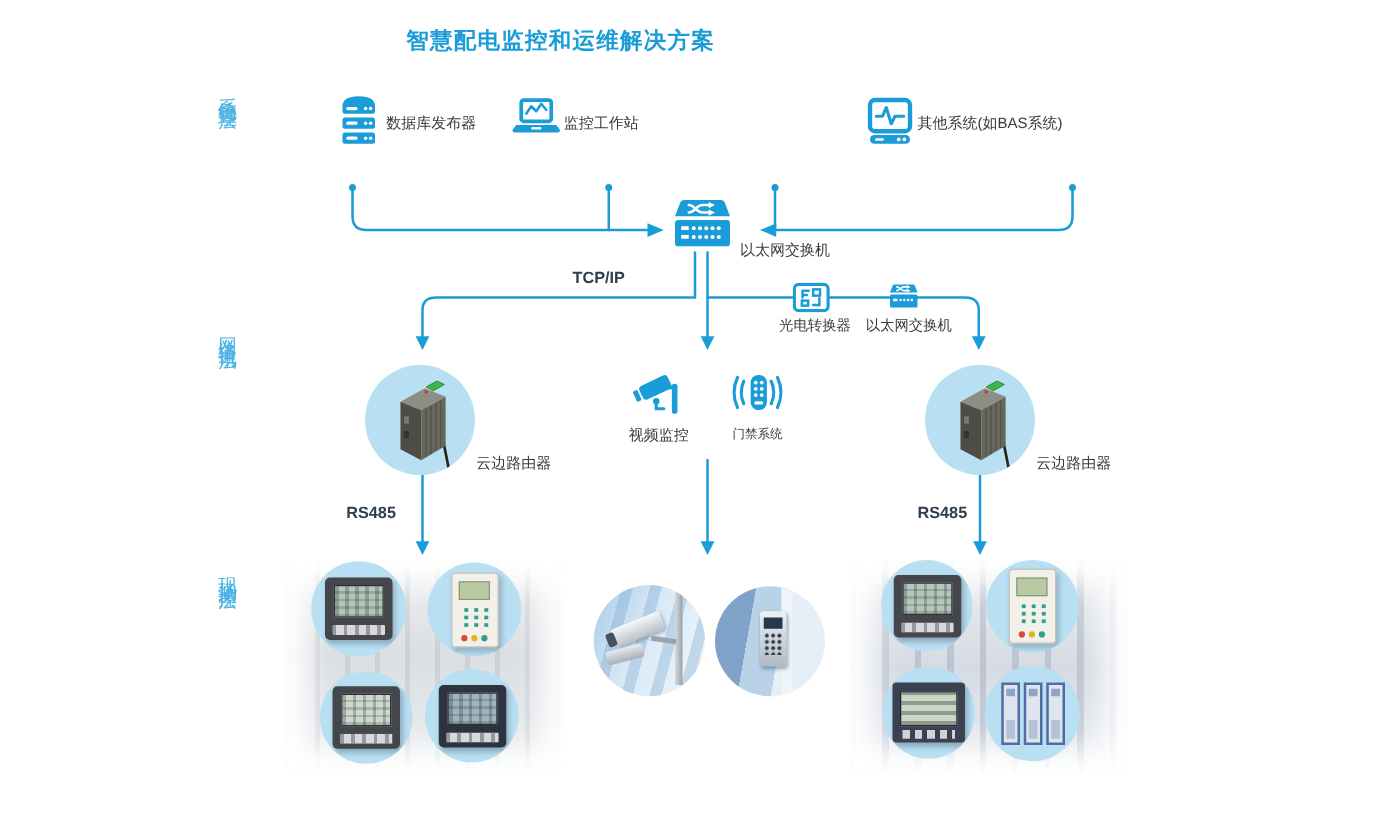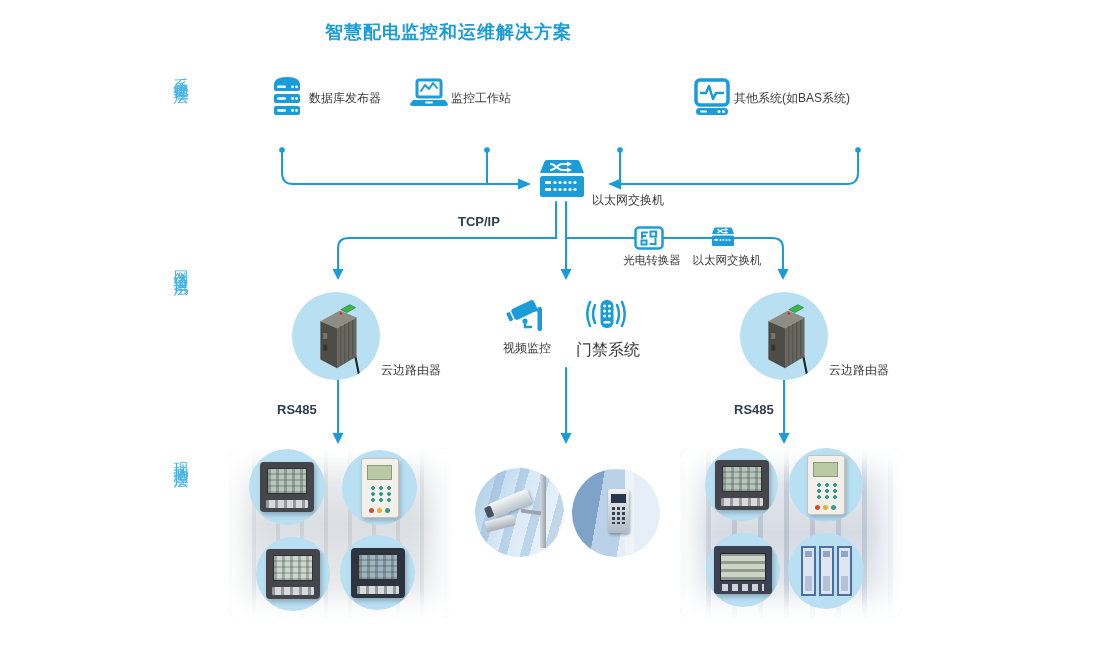--- a/index.html
+++ b/index.html
@@ -238,21 +238,21 @@
     <circle cx="21.6" cy="16" r="1.5" fill="#fff"></circle>
       <circle cx="26.4" cy="16" r="1.5" fill="#fff"></circle>
     <circle cx="21.6" cy="21" r="1.5" fill="#fff"></circle>
       <circle cx="26.4" cy="21" r="1.5" fill="#fff"></circle>
     <rect x="20.5" y="26" width="7" height="2.5" rx="1.2" fill="#fff"></rect>
     <path d="M12,10 Q8,19 12,28" stroke="#1a9cd8" stroke-width="2.5" fill="none" stroke-linecap="round"></path>
     <path d="M7,7 Q1.5,19 7,31" stroke="#1a9cd8" stroke-width="2.5" fill="none" stroke-linecap="round"></path>
     <path d="M34,10 Q38,19 34,28" stroke="#1a9cd8" stroke-width="2.5" fill="none" stroke-linecap="round"></path>
     <path d="M39,7 Q44.5,19 39,31" stroke="#1a9cd8" stroke-width="2.5" fill="none" stroke-linecap="round"></path>
   </svg>
-  <div class="small-label" style="left:576px;top:340px;width:60px;font-size:16px">门禁系统</div>
+  <div class="small-label" style="left:576px;top:340px;width:60px;font-size:10px">门禁系统</div>
 
   <div class="pcircle" style="left:740px;top:292px;width:88px;height:88px">
     <svg width="80" height="84" viewBox="0 0 80 86">
       <path d="M59,60 L64,85" stroke="#26261f" stroke-width="2.2" stroke-linecap="round"></path>
       <polygon points="24,28 44,17 61,24 41,35" fill="#8e8d83"></polygon>
       <polygon points="24,28 41,35 41,76 24,67" fill="#4d4c45"></polygon>
       <polygon points="41,35 61,24 61,64 41,76" fill="#68675e"></polygon>
       <path d="M45,33 V73 M49,31 V71 M53,29 V68 M57,27 V66" stroke="#55544c" stroke-width="1.2"></path>
       <polygon points="45,16 54,11 60,14 51,19" fill="#3cb54a" stroke="#2b8f3a" stroke-width="0.8"></polygon>
       <rect x="27" y="40" width="4" height="6" fill="#7a7970"></rect>

